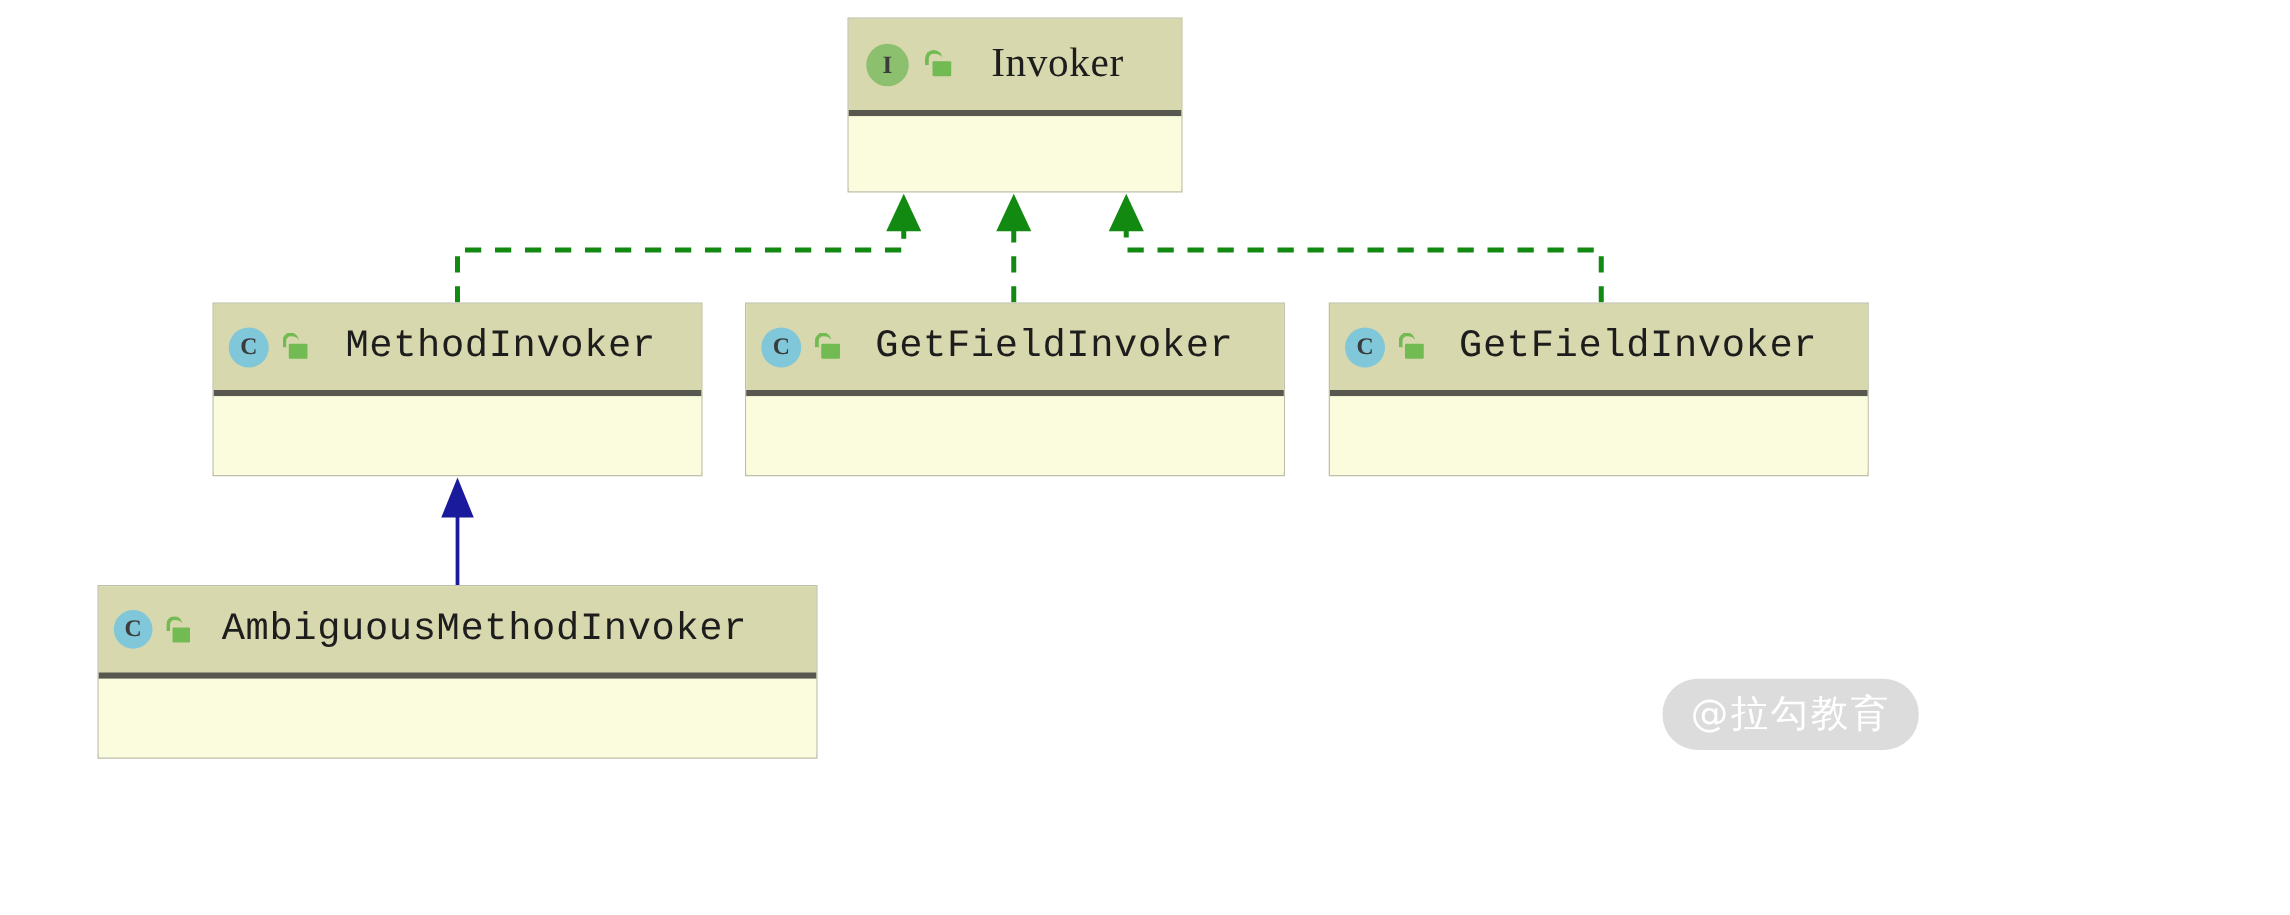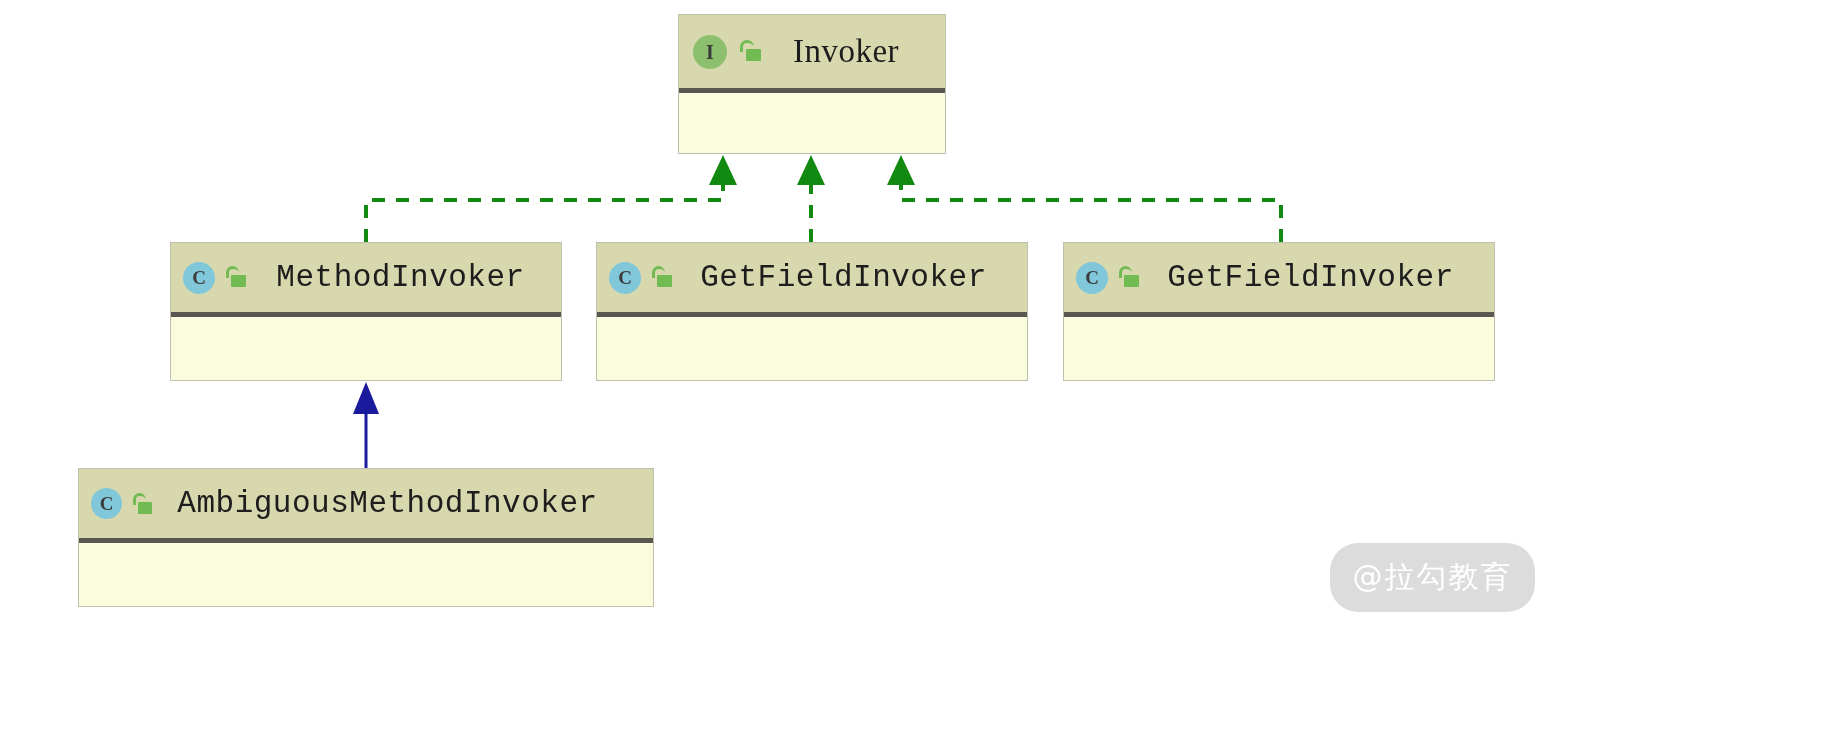--- a/index.html
+++ b/index.html
@@ -194,17 +194,17 @@
       </div>
       <div class="lock" style="width:24px; height:24px; margin-left:8px;">
         <span class="lock-shackle" style="left:3px; top:1px; width:10px; height:9px;"></span>
         <span class="lock-body" style="left:8px; top:10px; width:14px; height:12px;"></span>
       </div>
       <div class="uml-title" style="font-size:31px; padding-right:32px;">AmbiguousMethodInvoker</div>
     </div>
     <div class="uml-body" style="height:60px;"></div>
   </div>
 
-  <div class="watermark" style="left:1330px; top:543px; width:205px; height:69px;">
+  <div class="watermark" style="left:1330px; top:543px; width:205px; height:57px;">
     <span>@拉勾教育</span>
   </div>
 
 </div>
 
 </body></html>

